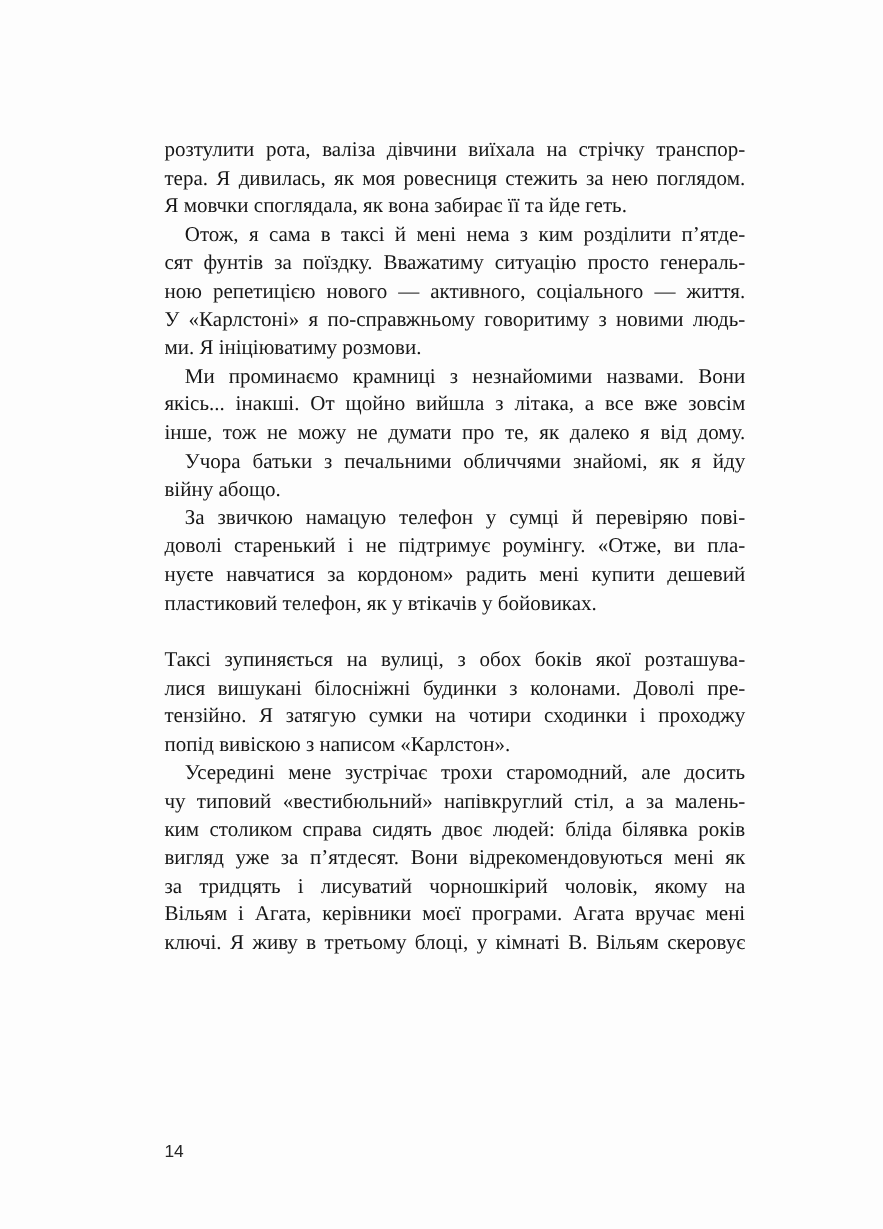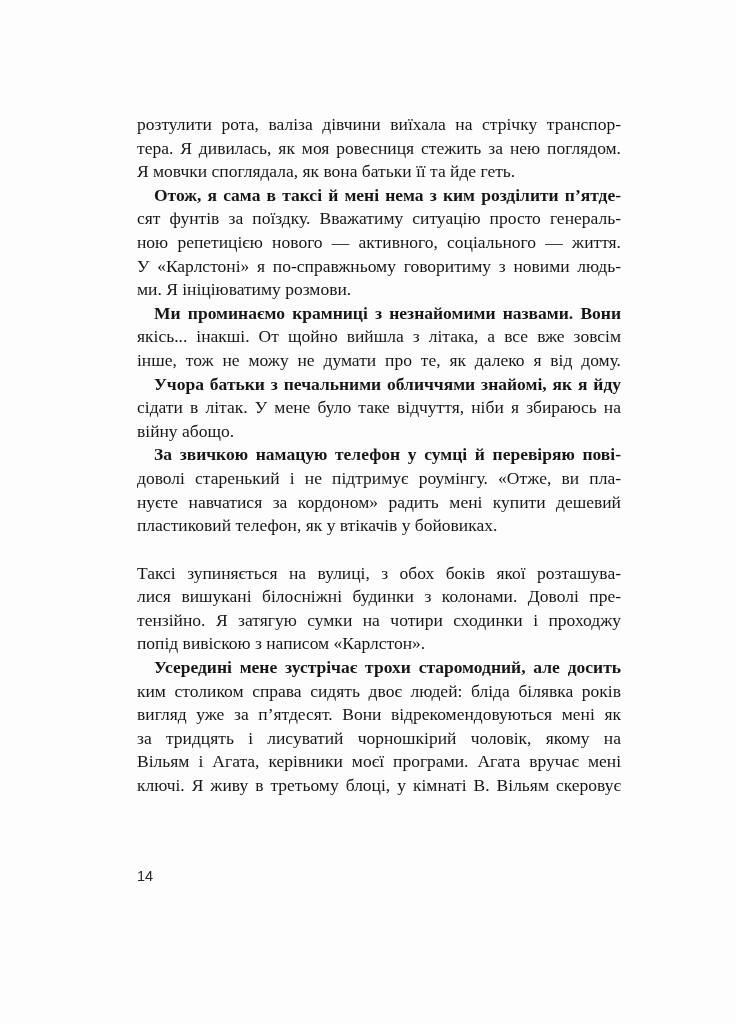--- a/index.html
+++ b/index.html
@@ -42,72 +42,71 @@
     white-space: normal;
     hyphens: none;
     overflow-wrap: normal;
   }
   .line.flush {
     text-align: left;
     text-align-last: left;
   }
   .line.indent {
     text-indent: 17px;
-    font-weight: bold;
   }
   .folio {
     position: absolute;
     left: 137px;
-    top: 868px;
+    top: 952px;
     font-family: "Liberation Sans", "DejaVu Sans", sans-serif;
     font-size: 14.5px;
     color: #262626;
   }
 </style>
 </head>
 <body>
 
 <div class="book-page">
   <div class="text-block" id="text-block">
       <div class="para">
         <div class="line">розтулити рота, валіза дівчини виїхала на стрічку транспор-</div>
         <div class="line">тера. Я дивилась, як моя ровесниця стежить за нею поглядом.</div>
-        <div class="line flush">Я мовчки споглядала, як вона батьки її та йде геть.</div>
+        <div class="line flush">Я мовчки споглядала, як вона забирає її та йде геть.</div>
       </div>
       <div class="para">
         <div class="line indent">Отож, я сама в таксі й мені нема з ким розділити п’ятде-</div>
         <div class="line">сят фунтів за поїздку. Вважатиму ситуацію просто генераль-</div>
         <div class="line">ною репетицією нового — активного, соціального — життя.</div>
         <div class="line">У «Карлстоні» я по-справжньому говоритиму з новими людь-</div>
         <div class="line flush">ми. Я ініціюватиму розмови.</div>
       </div>
       <div class="para">
         <div class="line indent">Ми проминаємо крамниці з незнайомими назвами. Вони</div>
         <div class="line">якісь... інакші. От щойно вийшла з літака, а все вже зовсім</div>
         <div class="line">інше, тож не можу не думати про те, як далеко я від дому.</div>
       </div>
       <div class="para">
         <div class="line indent">Учора батьки з печальними обличчями знайомі, як я йду</div>
-        <div class="line">сідати в літак. У мене було таке відчуття, ніби я збираюсь на</div>
         <div class="line flush">війну абощо.</div>
       </div>
       <div class="para">
         <div class="line indent">За звичкою намацую телефон у сумці й перевіряю пові-</div>
         <div class="line">доволі старенький і не підтримує роумінгу. «Отже, ви пла-</div>
         <div class="line">нуєте навчатися за кордоном» радить мені купити дешевий</div>
         <div class="line flush">пластиковий телефон, як у втікачів у бойовиках.</div>
       </div>
       <div class="para space-before">
         <div class="line">Таксі зупиняється на вулиці, з обох боків якої розташува-</div>
         <div class="line">лися вишукані білосніжні будинки з колонами. Доволі пре-</div>
         <div class="line">тензійно. Я затягую сумки на чотири сходинки і проходжу</div>
         <div class="line flush">попід вивіскою з написом «Карлстон».</div>
       </div>
       <div class="para">
         <div class="line indent">Усередині мене зустрічає трохи старомодний, але досить</div>
+        <div class="line">чу типовий «вестибюльний» напівкруглий стіл, а за малень-</div>
         <div class="line">ким столиком справа сидять двоє людей: бліда білявка років</div>
         <div class="line">вигляд уже за п’ятдесят. Вони відрекомендовуються мені як</div>
         <div class="line">за тридцять і лисуватий чорношкірий чоловік, якому на</div>
         <div class="line">Вільям і Агата, керівники моєї програми. Агата вручає мені</div>
         <div class="line">ключі. Я живу в третьому блоці, у кімнаті В. Вільям скеровує</div>
       </div>
     </div>
   <div class="folio">14</div>
 </div>
 

